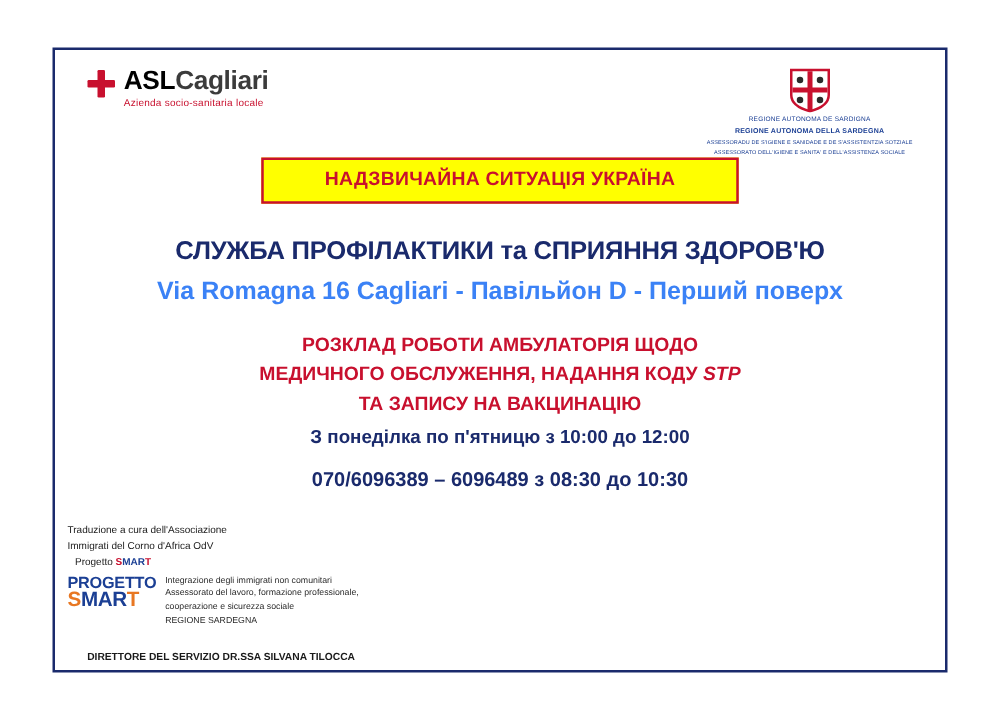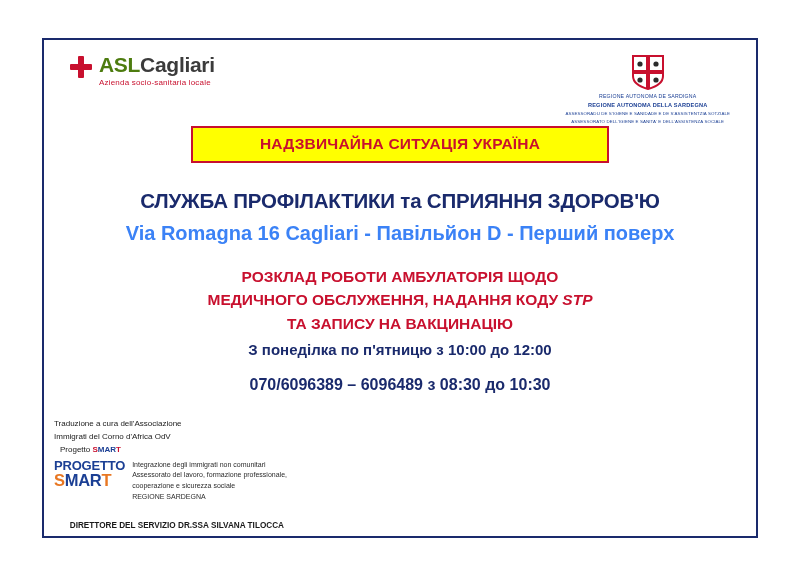--- a/index.html
+++ b/index.html
@@ -68,21 +68,21 @@
   .cross::after {
     left: 0; top: 8px; width: 22px; height: 6px;
   }
   .asl-text { line-height: 1; }
   .asl-name {
     font-size: 21px;
     font-weight: bold;
     letter-spacing: -0.3px;
     color: #3b3b3b;
   }
-  .asl-name .red { color: #4d7c0f; }
+  .asl-name .red { color: #000000; }
   .asl-sub {
     margin-top: 4px;
     font-size: 8px;
     color: #c8102e;
     letter-spacing: 0.2px;
   }
 
   .logo-right {
     text-align: center;
     padding-right: 6px;
@@ -111,21 +111,21 @@
     margin-top: 2px;
     font-size: 4.4px;
     color: #1b3f94;
     line-height: 1.5;
     letter-spacing: 0.1px;
   }
 
   
   .banner-wrap {
     margin: 10px auto 0 auto;
-    width: 418px;
+    width: 382px;
     border: 2px solid #c8102e;
     background: #ffff00;
     text-align: center;
     padding: 7px 4px 8px 4px;
     box-sizing: border-box;
   }
   .banner-text {
     font-size: 15.5px;
     font-weight: bold;
     color: #c8102e;

